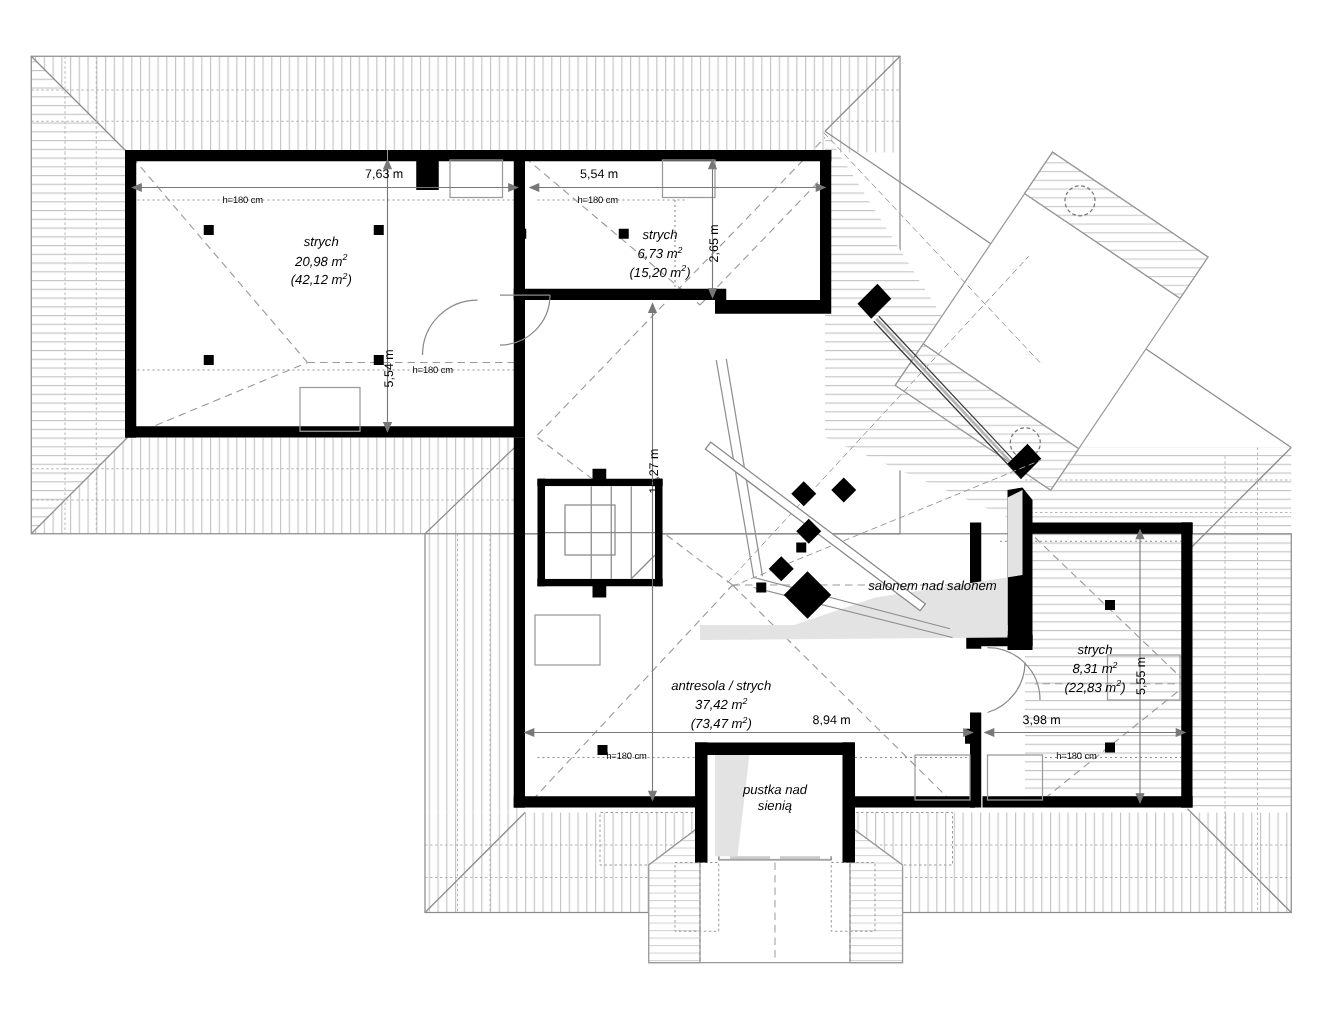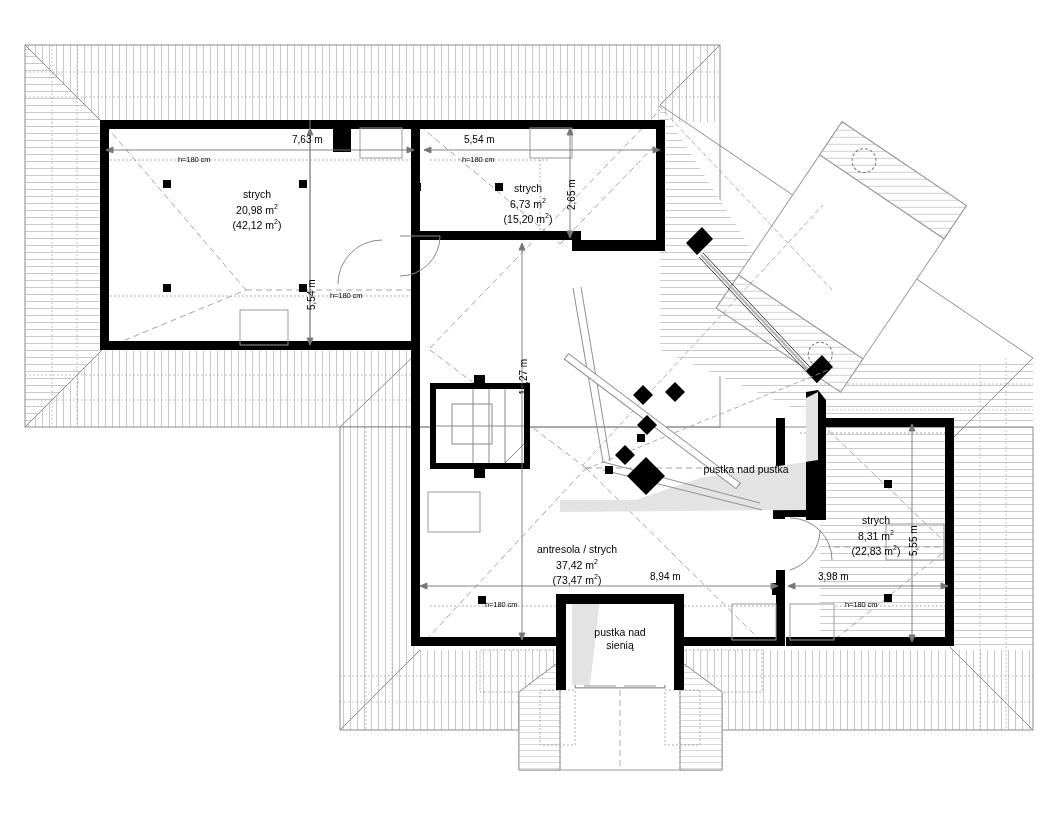--- a/index.html
+++ b/index.html
@@ -1,20 +1,20 @@
 <!DOCTYPE html>
 <html><head>
 <meta charset="utf-8">
 <style>
   html,body{margin:0;padding:0;background:#ffffff;}
   body{font-family:"Liberation Sans", sans-serif;}
   #plan{position:relative;width:1058px;height:817px;background:#fff;overflow:hidden;}
   #plan svg{position:absolute;left:0;top:0;}
   .lbl{position:absolute;font-family:"Liberation Sans", sans-serif;color:#000;white-space:nowrap;}
-  .roomlbl{font-size:10.5px;line-height:12.5px;text-align:center;}
+  .roomlbl{font-size:10.5px;line-height:12.5px;text-align:center;font-style:italic;}
   .dim{font-size:10px;}
   .hdim{font-size:7.5px;letter-spacing:-0.1px;}
   .vert{transform-origin:left top;}
   .sup{font-size:7px;vertical-align:super;}
 </style>
 </head>
 <body>
 
 <div id="plan">
 
@@ -333,21 +333,21 @@
   <div><span>37,42 m</span><span class="sup">2</span></div>
   <div><span>(73,47 m</span><span class="sup">2</span><span>)</span></div>
 </div>
 
 <div class="lbl roomlbl" style="left:828px; top:514px; width:96px;">
   <div>strych</div>
   <div><span>8,31 m</span><span class="sup">2</span></div>
   <div><span>(22,83 m</span><span class="sup">2</span><span>)</span></div>
 </div>
 
-<div class="lbl roomlbl" style="left:686px; top:463px; width:120px;">pustka nad pustka</div>
+<div class="lbl roomlbl" style="left:686px; top:463px; width:120px;">salonem nad salonem</div>
 <div class="lbl roomlbl" style="left:580px; top:626px; width:80px;">
   <div>pustka nad</div>
   <div>sienią</div>
 </div>
 
 <div class="lbl dim" style="left:248px; top:134px;margin-left:44px;">7,63 m</div>
 <div class="lbl dim" style="left:464px; top:134px;">5,54 m</div>
 <div class="lbl dim vert" style="left:306px; top:310px; transform:rotate(-90deg);">5,54 m</div>
 <div class="lbl dim vert" style="left:566px; top:210px; transform:rotate(-90deg);">2,65 m</div>
 <div class="lbl dim vert" style="left:518px; top:395px; transform:rotate(-90deg);">10,27 m</div>

